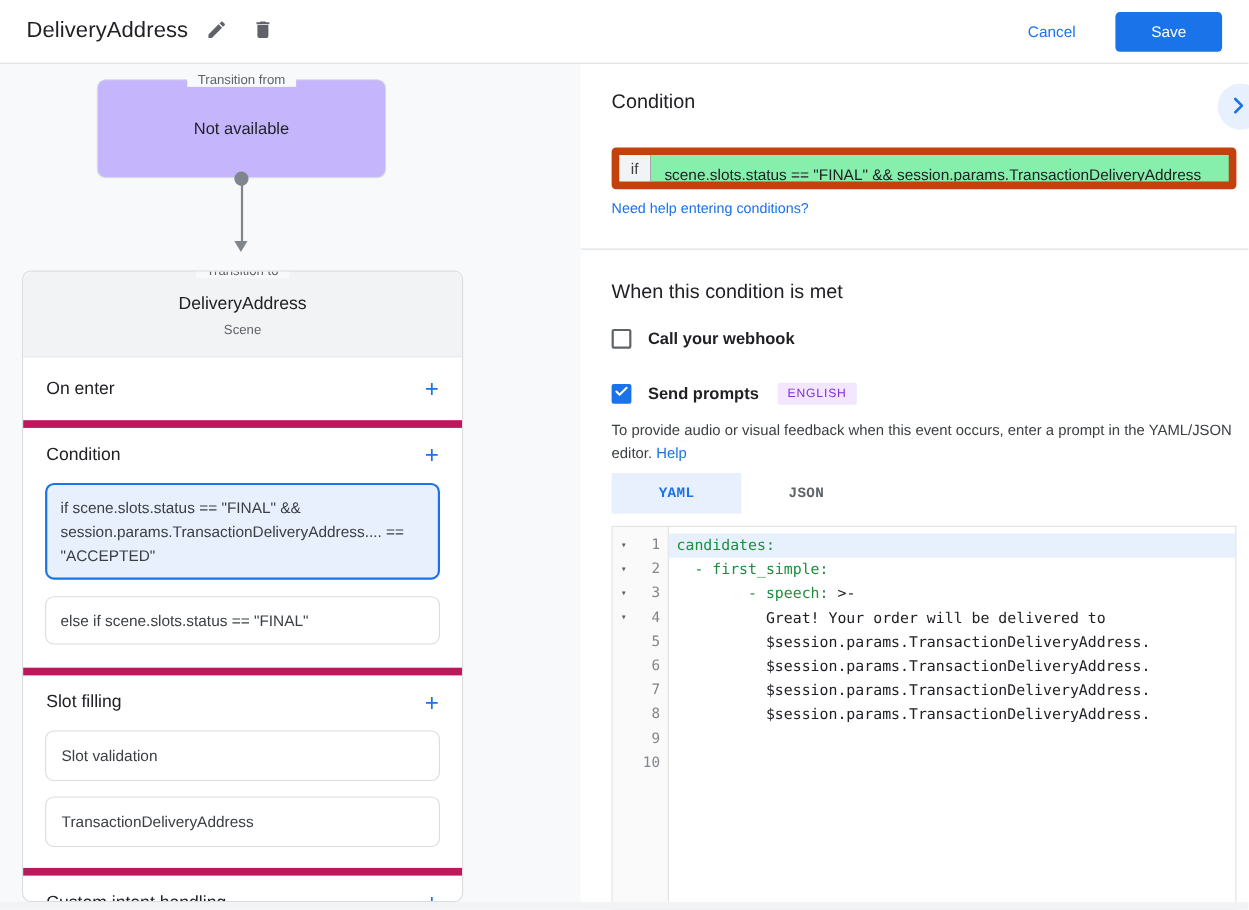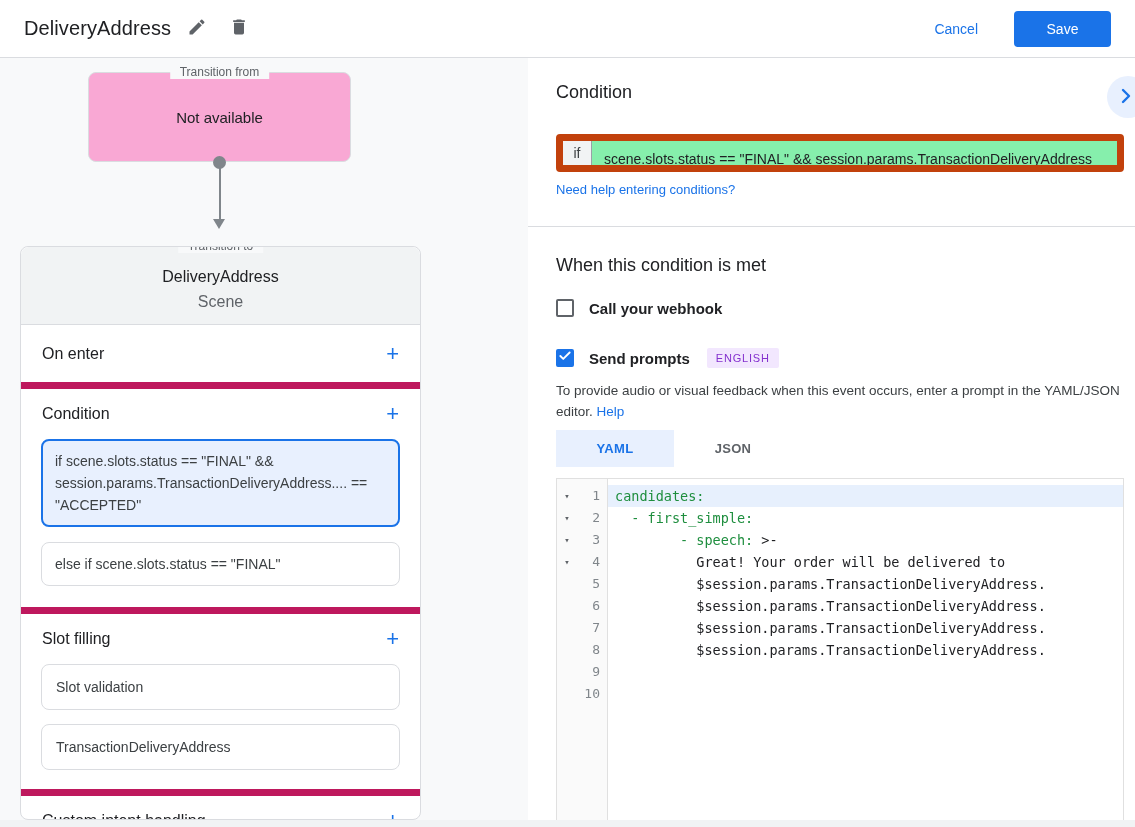--- a/index.html
+++ b/index.html
@@ -18,41 +18,41 @@
     font-family:inherit; cursor:pointer; margin-right:36px; }
   .save-btn { background:#1a73e8; color:#fff; border:none; border-radius:4px; font-size:14px;
     font-weight:500; font-family:inherit; width:97px; height:36px; cursor:pointer; }
 
   
   .main { position:absolute; top:58px; left:0; width:1135px; height:769px; }
   .canvas { position:absolute; left:0; top:0; width:528px; height:769px; background:#f8f9fa; }
   .rightpanel { position:absolute; left:528px; top:0; width:607px; height:769px; background:#fff; }
 
   
-  .from-box { position:absolute; left:88px; top:14px; width:263px; height:90px; background:#f9a8d4;
+  .from-box { position:absolute; left:88px; top:14px; width:263px; height:90px; background:#c4b5fd;
     border:1px solid #dadce0; border-radius:8px; }
   .legend { position:absolute; top:-8px; left:50%; transform:translateX(-50%); background:#f8f9fa;
     padding:0 10px; font-size:12px; color:#5f6368; white-space:nowrap; }
   .from-value { position:absolute; top:36px; width:100%; text-align:center; font-size:15px; color:#202124; }
 
   
   .conn-dot { position:absolute; left:213px; top:98px; width:13px; height:13px; border-radius:50%;
     background:#80868b; }
   .conn-line { position:absolute; left:218.5px; top:110px; width:2px; height:52px; background:#80868b; }
   .conn-arrow { position:absolute; left:213px; top:161px; width:0; height:0;
     border-left:6.5px solid transparent; border-right:6.5px solid transparent; border-top:10px solid #80868b; }
 
   
   .to-card { position:absolute; left:20px; top:188px; width:401px; height:574px; background:#fff;
     border:1px solid #dadce0; border-radius:8px; overflow:hidden; }
   .to-card .legend { top:-8px; }
   .to-header { height:78px; background:#f1f3f4; border-bottom:1px solid #dadce0; text-align:center;
     padding-top:21px; border-radius:8px 8px 0 0; }
   .scene-name { font-size:16px; color:#202124; }
-  .scene-type { font-size:16px; color:#5f6368; margin-top:7px; }
+  .scene-type { font-size:12px; color:#5f6368; margin-top:7px; }
   .section { border-bottom:7px solid #be185d; }
   .section.last { border-bottom:none; }
   .section-head { display:flex; align-items:center; justify-content:space-between;
     padding:0 21px; height:57px; }
   .section-head.short { height:50px; }
   .section-label { font-size:16px; color:#202124; }
   .plus { color:#1a73e8; font-size:22px; font-weight:400; line-height:20px; background:none;
     border:none; cursor:pointer; font-family:inherit; }
   .cards { padding:0 20px 21px 20px; }
   .cond-card { border:1px solid #dadce0; border-radius:8px; background:#fff; padding:10px 13px;
@@ -86,21 +86,21 @@
   .checkbox.checked { background:#1a73e8; border-color:#1a73e8; display:flex; align-items:center;
     justify-content:center; }
   .check-label { margin-left:15px; font-size:15px; font-weight:700; color:#202124; }
   .lang-badge { margin-left:17px; background:#f2e7fe; color:#8430ce; font-size:11px; font-weight:500;
     letter-spacing:.8px; padding:4px 9px; border-radius:2px; }
   .prompt-help { position:absolute; left:28px; top:322px; width:575px; font-size:13.5px;
     line-height:21px; color:#3c4043; }
   .prompt-help a { color:#1a73e8; text-decoration:none; }
   .tabs { position:absolute; left:28px; top:372px; display:flex; }
   .tab { width:118px; height:37px; display:flex; align-items:center; justify-content:center;
-    font-size:13px; font-weight:700; letter-spacing:.3px; cursor:pointer; color:#5f6368; }
+    font-size:13px; font-weight:700; letter-spacing:.3px; cursor:pointer; color:#5f6368;font-family:Liberation Mono, monospace; }
   .tab.active { background:#e8f0fe; color:#1a73e8; }
 
   
   .editor { position:absolute; left:28px; right:11px; top:420px; bottom:0;
     border:1px solid #e0e0e0; background:#fff; display:flex; overflow:hidden;
     font-family:"DejaVu Sans Mono","Liberation Mono",monospace; font-size:13.5px; line-height:22px; }
   .gutter { width:51px; flex:0 0 auto; background:#fafafa; border-right:1px solid #e0e0e0;
     padding-top:6px; }
   .gut-row { display:flex; height:22px; }
   .fold { width:20px; text-align:center; color:#5f6368; font-size:9px; line-height:22px; cursor:pointer; }

